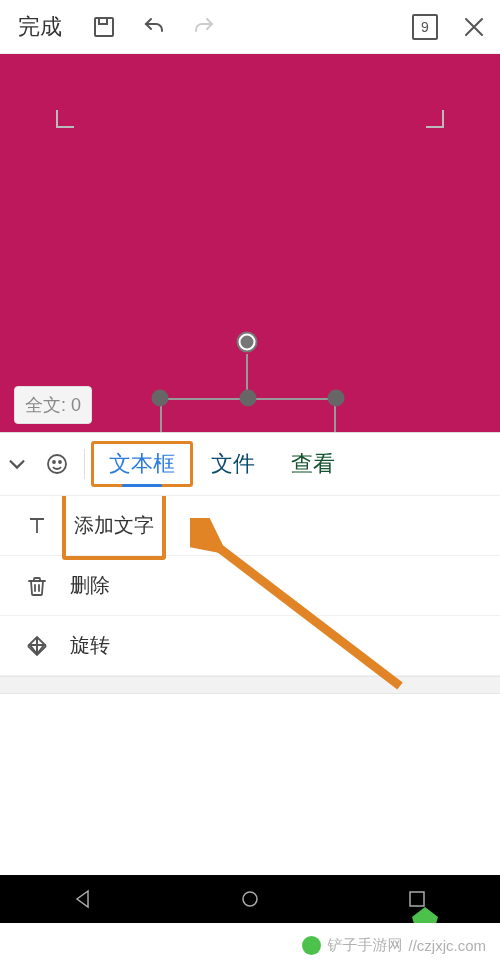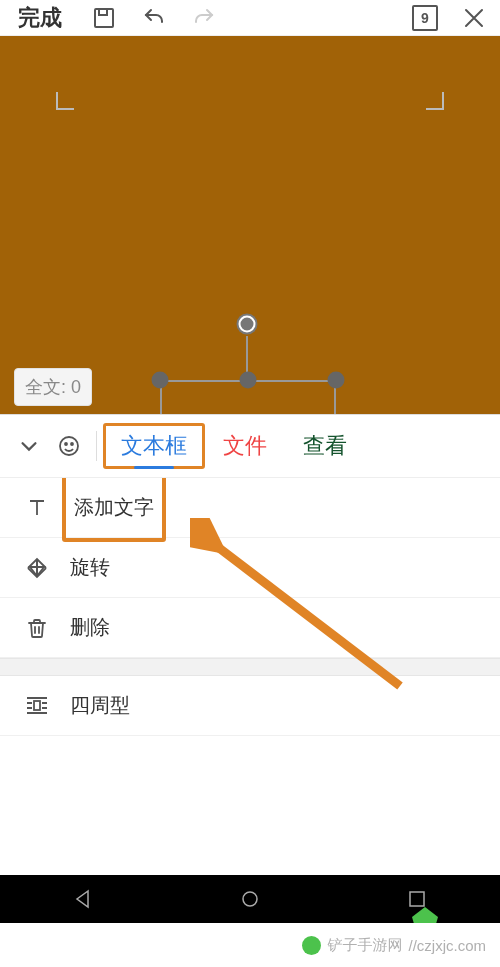--- a/index.html
+++ b/index.html
@@ -8,26 +8,25 @@
     height: 967px;
     background: #fff;
     font-family: -apple-system, "PingFang SC", "Microsoft YaHei", sans-serif;
     color: #333;
     position: relative;
     overflow: hidden;
   }
 
   
   .topbar {
-    height: 36px;
+    height: 54px;
     display: flex;
     align-items: center;
     padding: 0 12px;
     border-bottom: 1px solid #eee;
-    font-weight: bold;
   }
   .topbar .done-btn {
     font-size: 22px;
     color: #333;
     padding: 4px 6px;
   }
   .topbar .tb-right {
     margin-left: auto;
     display: flex;
     align-items: center;
@@ -49,21 +48,21 @@
     display: flex;
     align-items: center; justify-content: center;
     font-size: 14px;
     color: #555;
   }
 
   
   .canvas {
     position: relative;
     height: 378px;
-    background: #a16207;
+    background: #be185d;
   }
   .crop-corner {
     position: absolute;
     width: 18px; height: 18px;
     border: 2px solid #bbb;
   }
   .crop-tl { top: 56px; left: 56px; border-right: none; border-top: none; }
   .crop-tr { top: 56px; right: 56px; border-left: none; border-top: none; }
 
   .shape {
@@ -117,21 +116,20 @@
     padding: 6px 10px;
     font-size: 18px;
     color: #888;
   }
 
   
   .tabrow {
     height: 64px;
     display: flex;
     align-items: center;
-    padding-left: 12px;
     border-top: 1px solid #ddd;
     border-bottom: 1px solid #eee;
     background: #fff;
     position: relative;
   }
   .tabrow .chev {
     width: 34px; font-size: 24px; color: #555;
     display:flex; align-items:center; justify-content:center;
   }
   .tabrow .emoji {
@@ -145,21 +143,21 @@
   .tabs {
     display: flex;
     align-items: center;
     gap: 0;
     flex: 1;
     overflow: hidden;
   }
   .tab {
     padding: 8px 18px;
     font-size: 22px;
-    color: #ef4444;
+    color: #0c4a6e;
     position: relative;
     white-space: nowrap;
   }
   .tab.active {
     color: #2b7bde;
   }
   .tab.active::after {
     content: "";
     position: absolute;
     left: 28px; right: 28px; bottom: -3px;
@@ -338,60 +336,51 @@
   <div class="row">
     <span class="ricon">
       <svg width="24" height="24" viewBox="0 0 24 24" stroke="currentColor" stroke-width="1.8" fill="none">
           <path d="M5 5h14M12 5v14"></path>
         </svg>
     </span>
     <span class="lbl highlight">添加文字</span>
   </div>
   <div class="row">
     <span class="ricon">
+      <svg width="24" height="24" viewBox="0 0 24 24" stroke="currentColor" stroke-width="1.8" fill="none" stroke-linecap="round">
+          <path d="M4 7h16M9 7V5a1 1 0 011-1h4a1 1 0 011 1v2M6 7l1 13a1 1 0 001 1h8a1 1 0 001-1l1-13M10 11v6M14 11v6"></path>
+        </svg>
+    </span>
+    <span class="lbl">删除</span>
+  </div>
+  <div class="row">
+    <span class="ricon">
       <svg width="26" height="24" viewBox="0 0 24 24" stroke="currentColor" stroke-width="1.8" fill="none" stroke-linecap="round">
           <path d="M12 4v16M12 20l-7-9h14l-7 9"></path>
           <path d="M5 11l7-7 7 7" opacity="0"></path>
           <path d="M6 12c0-4 3-7 6-7s6 3 6 7" opacity="0"></path>
           <path d="M4 14l8-10 8 10" opacity="0"></path>
         </svg>
       <svg width="26" height="24" viewBox="0 0 24 24" stroke="currentColor" stroke-width="1.8" fill="none" stroke-linecap="round" style="position:absolute">
           <path d="M12 3v18M5 12l7 8 7-8M5 12l7-8 7 8" opacity="0"></path>
         </svg>
       <svg width="26" height="24" viewBox="0 0 26 24" stroke="currentColor" stroke-width="1.8" fill="none" style="position:absolute">
           <path d="M13 3v18"></path>
           <path d="M13 21L4 10h18L13 21" opacity="0"></path>
           <path d="M3 13l10 8 10-8" opacity="0"></path>
           <path d="M4 12l9-9 9 9M4 12l9 9 9-9" fill="none"></path>
         </svg>
     </span>
     <span class="lbl">旋转</span>
   </div>
-  <div class="row">
-    <span class="ricon">
-      <svg width="24" height="24" viewBox="0 0 24 24" stroke="currentColor" stroke-width="1.8" fill="none" stroke-linecap="round">
-          <path d="M4 7h16M9 7V5a1 1 0 011-1h4a1 1 0 011 1v2M6 7l1 13a1 1 0 001 1h8a1 1 0 001-1l1-13M10 11v6M14 11v6"></path>
-        </svg>
-    </span>
-    <span class="lbl">删除</span>
-  </div>
 </div>
 
 <div class="section-gap"></div>
 
 <div class="panel">
-  <div class="row">
-    <span class="ricon">
-      <svg width="24" height="22" viewBox="0 0 24 22" stroke="currentColor" stroke-width="1.8" fill="none">
-          <path d="M2 3h20M2 8h5M17 8h5M2 13h5M17 13h5M2 18h20"></path>
-          <rect x="9" y="6" width="6" height="9"></rect>
-        </svg>
-    </span>
-    <span class="lbl">四周型</span>
-  </div>
 </div>
 
 <svg class="arrow" viewBox="0 0 220 176">
   <defs>
     <marker id="ah" markerWidth="14" markerHeight="14" refX="3" refY="7" orient="auto">
       <path d="M14 0 L0 7 L14 14 Z" fill="#e08426"></path>
     </marker>
   </defs>
   <line x1="210" y1="168" x2="16" y2="20" stroke="#e08426" stroke-width="9" marker-end="url(#ah)"></line>
 </svg>

